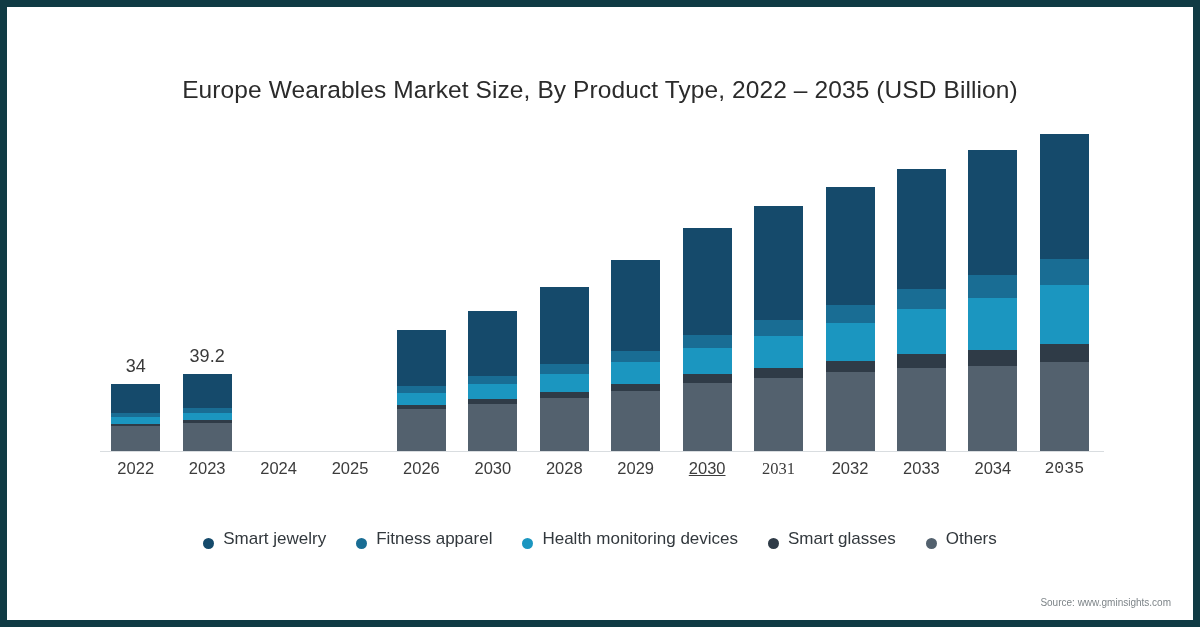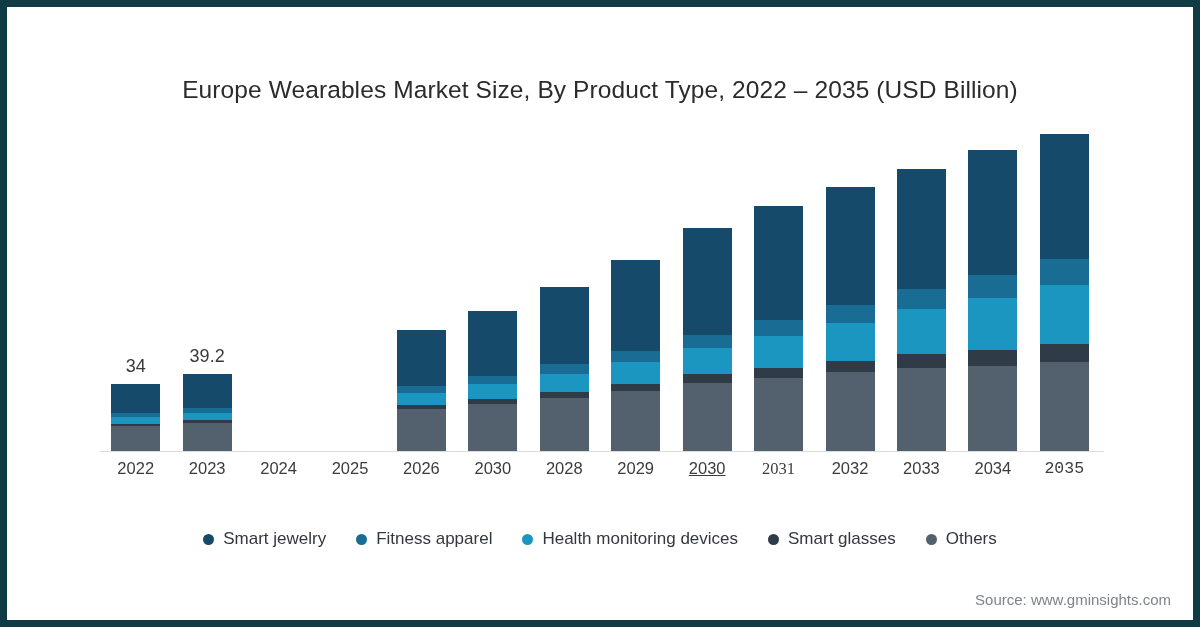--- a/index.html
+++ b/index.html
@@ -112,41 +112,41 @@
     left: 0;
     top: 522px;
     width: 1186px;
     display: flex;
     justify-content: center;
     align-items: center;
     gap: 30px;
   }
   .legend-item {
     display: flex;
-    align-items: center;
+    align-items: flex-end;
     gap: 9px;
     white-space: nowrap;
   }
   .legend-dot {
     width: 11px;
     height: 11px;
     border-radius: 50%;
     display: inline-block;
     flex: none;
   }
   .legend-text {
     font-size: 17px;
     color: #32383d;
   }
 
   #source {
     position: absolute;
     right: 22px;
     bottom: 12px;
-    font-size: 15px;
+    font-size: 10px;
     color: #7d8488;
     white-space: nowrap;
   }
 </style>
 </head>
 <body>
 
 <div id="page">
 
   <div class="frame-border frame-top"></div>

